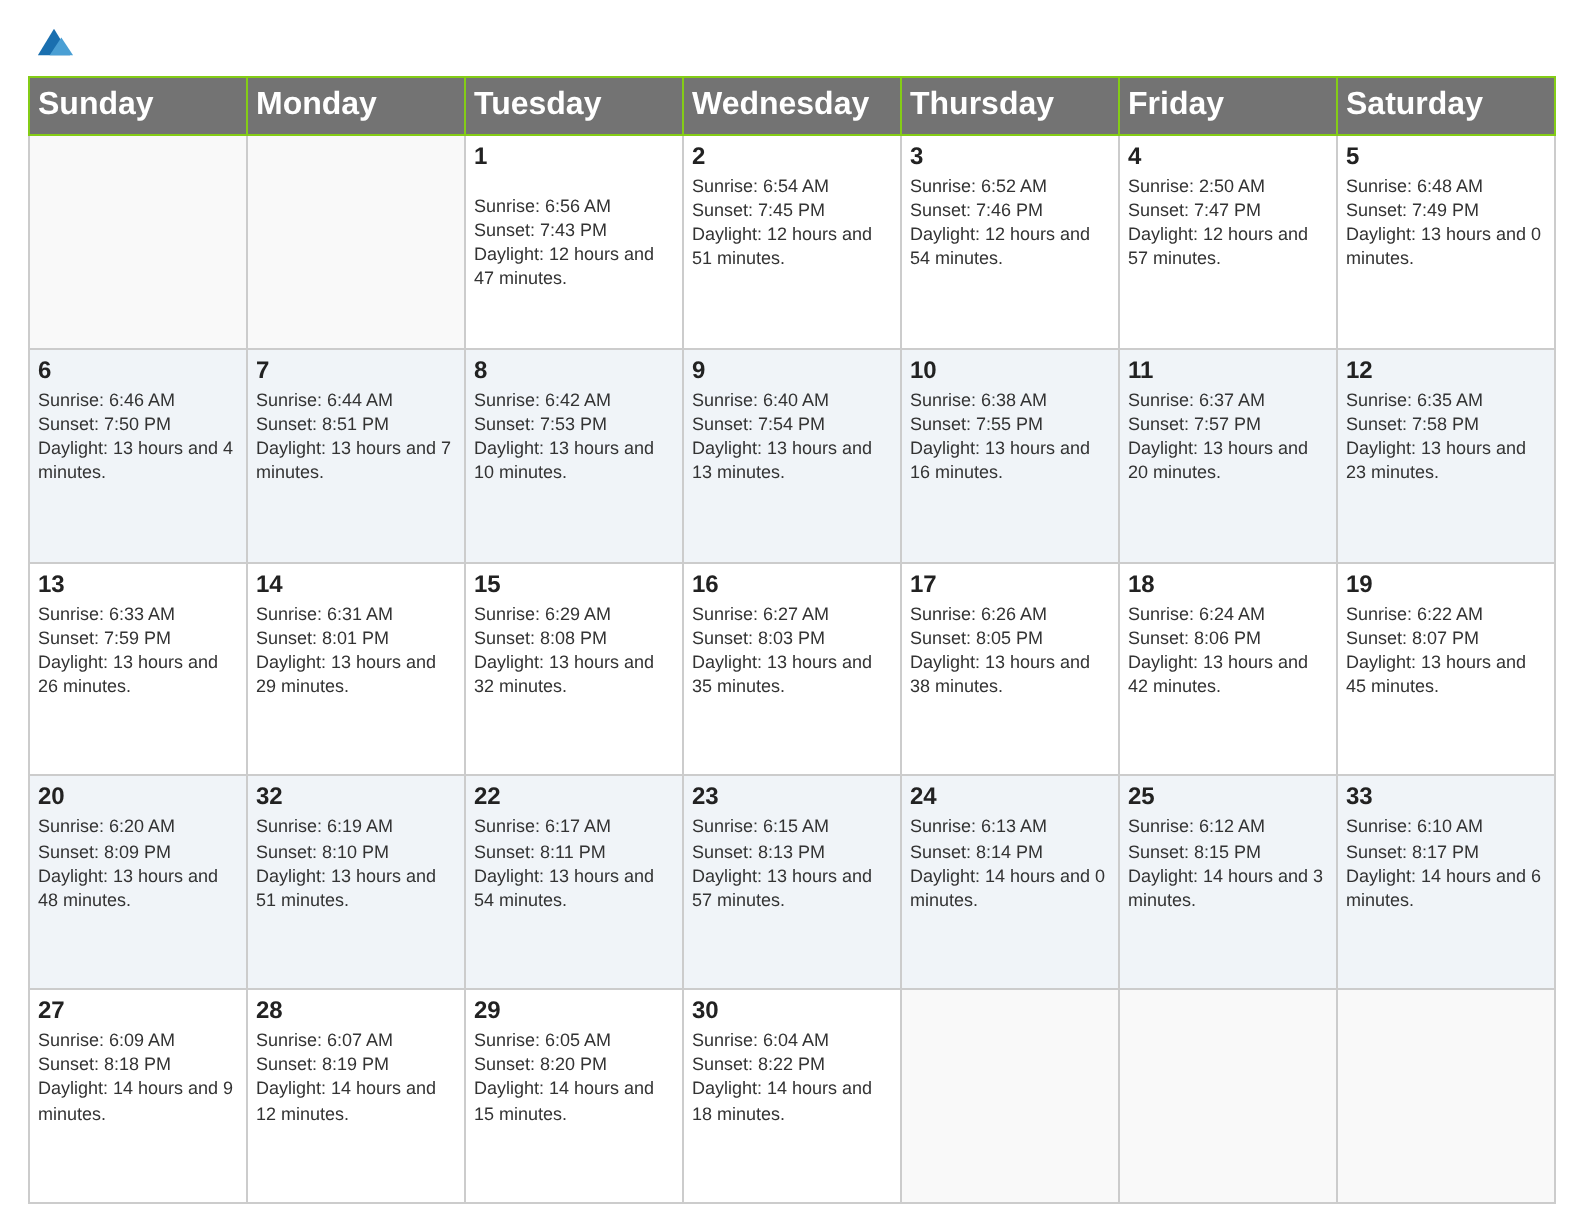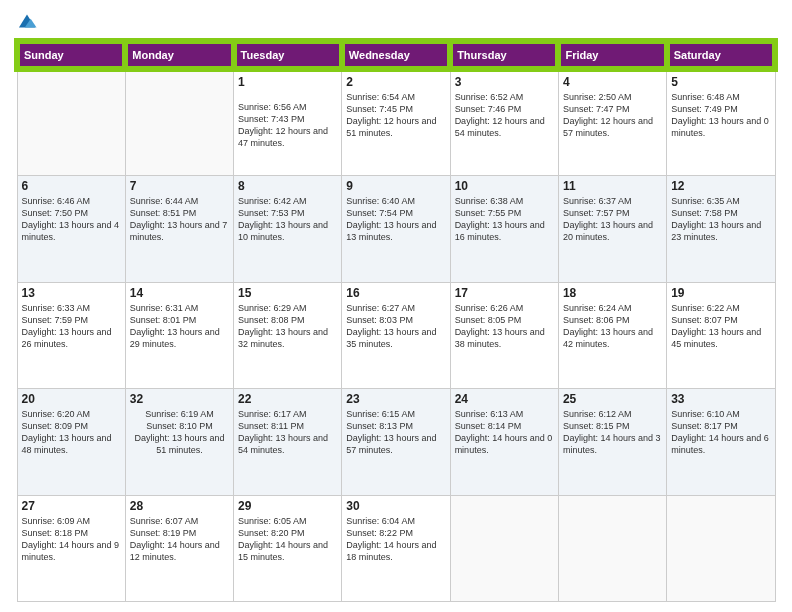--- a/index.html
+++ b/index.html
@@ -56,27 +56,27 @@
       color: #555;
     }
     .calendar {
       flex: 1;
       border: 1px solid #ccc;
       border-collapse: collapse;
       width: 100%;
       table-layout: fixed;
     }
     .calendar th {
-      background-color: #701a75;
+      background-color: #737373;
       color: #fff;
-      font-size: 11px;
+      font-size: 16px;
       font-weight: bold;
       padding: 5px 4px;
       text-align: left;
-      border: 6px solid #84cc16;
+      border: 1px solid #84cc16;
     }
     .calendar td {
       border: 1px solid #ccc;
       vertical-align: top;
       padding: 3px 4px;
       font-size: 9.5px;
       color: #333;
       background: #fff;
       height: 88px;
     }
@@ -260,21 +260,21 @@
         </tr>
         <tr class="alt-row">
           <td>
             <div class="day-number">20</div>
             <div class="day-info" style="white-space: pre-line;">Sunrise: 6:20 AM
 Sunset: 8:09 PM
 Daylight: 13 hours and 48 minutes.</div>
           </td>
           <td>
             <div class="day-number">32</div>
-            <div class="day-info" style="white-space: pre-line; text-align: center;">Sunrise: 6:19 AM
+            <div class="day-info" style="white-space: pre-line;">Sunrise: 6:19 AM
 Sunset: 8:10 PM
 Daylight: 13 hours and 51 minutes.</div>
           </td>
           <td>
             <div class="day-number">22</div>
             <div class="day-info" style="white-space: pre-line;">Sunrise: 6:17 AM
 Sunset: 8:11 PM
 Daylight: 13 hours and 54 minutes.</div>
           </td>
           <td>

